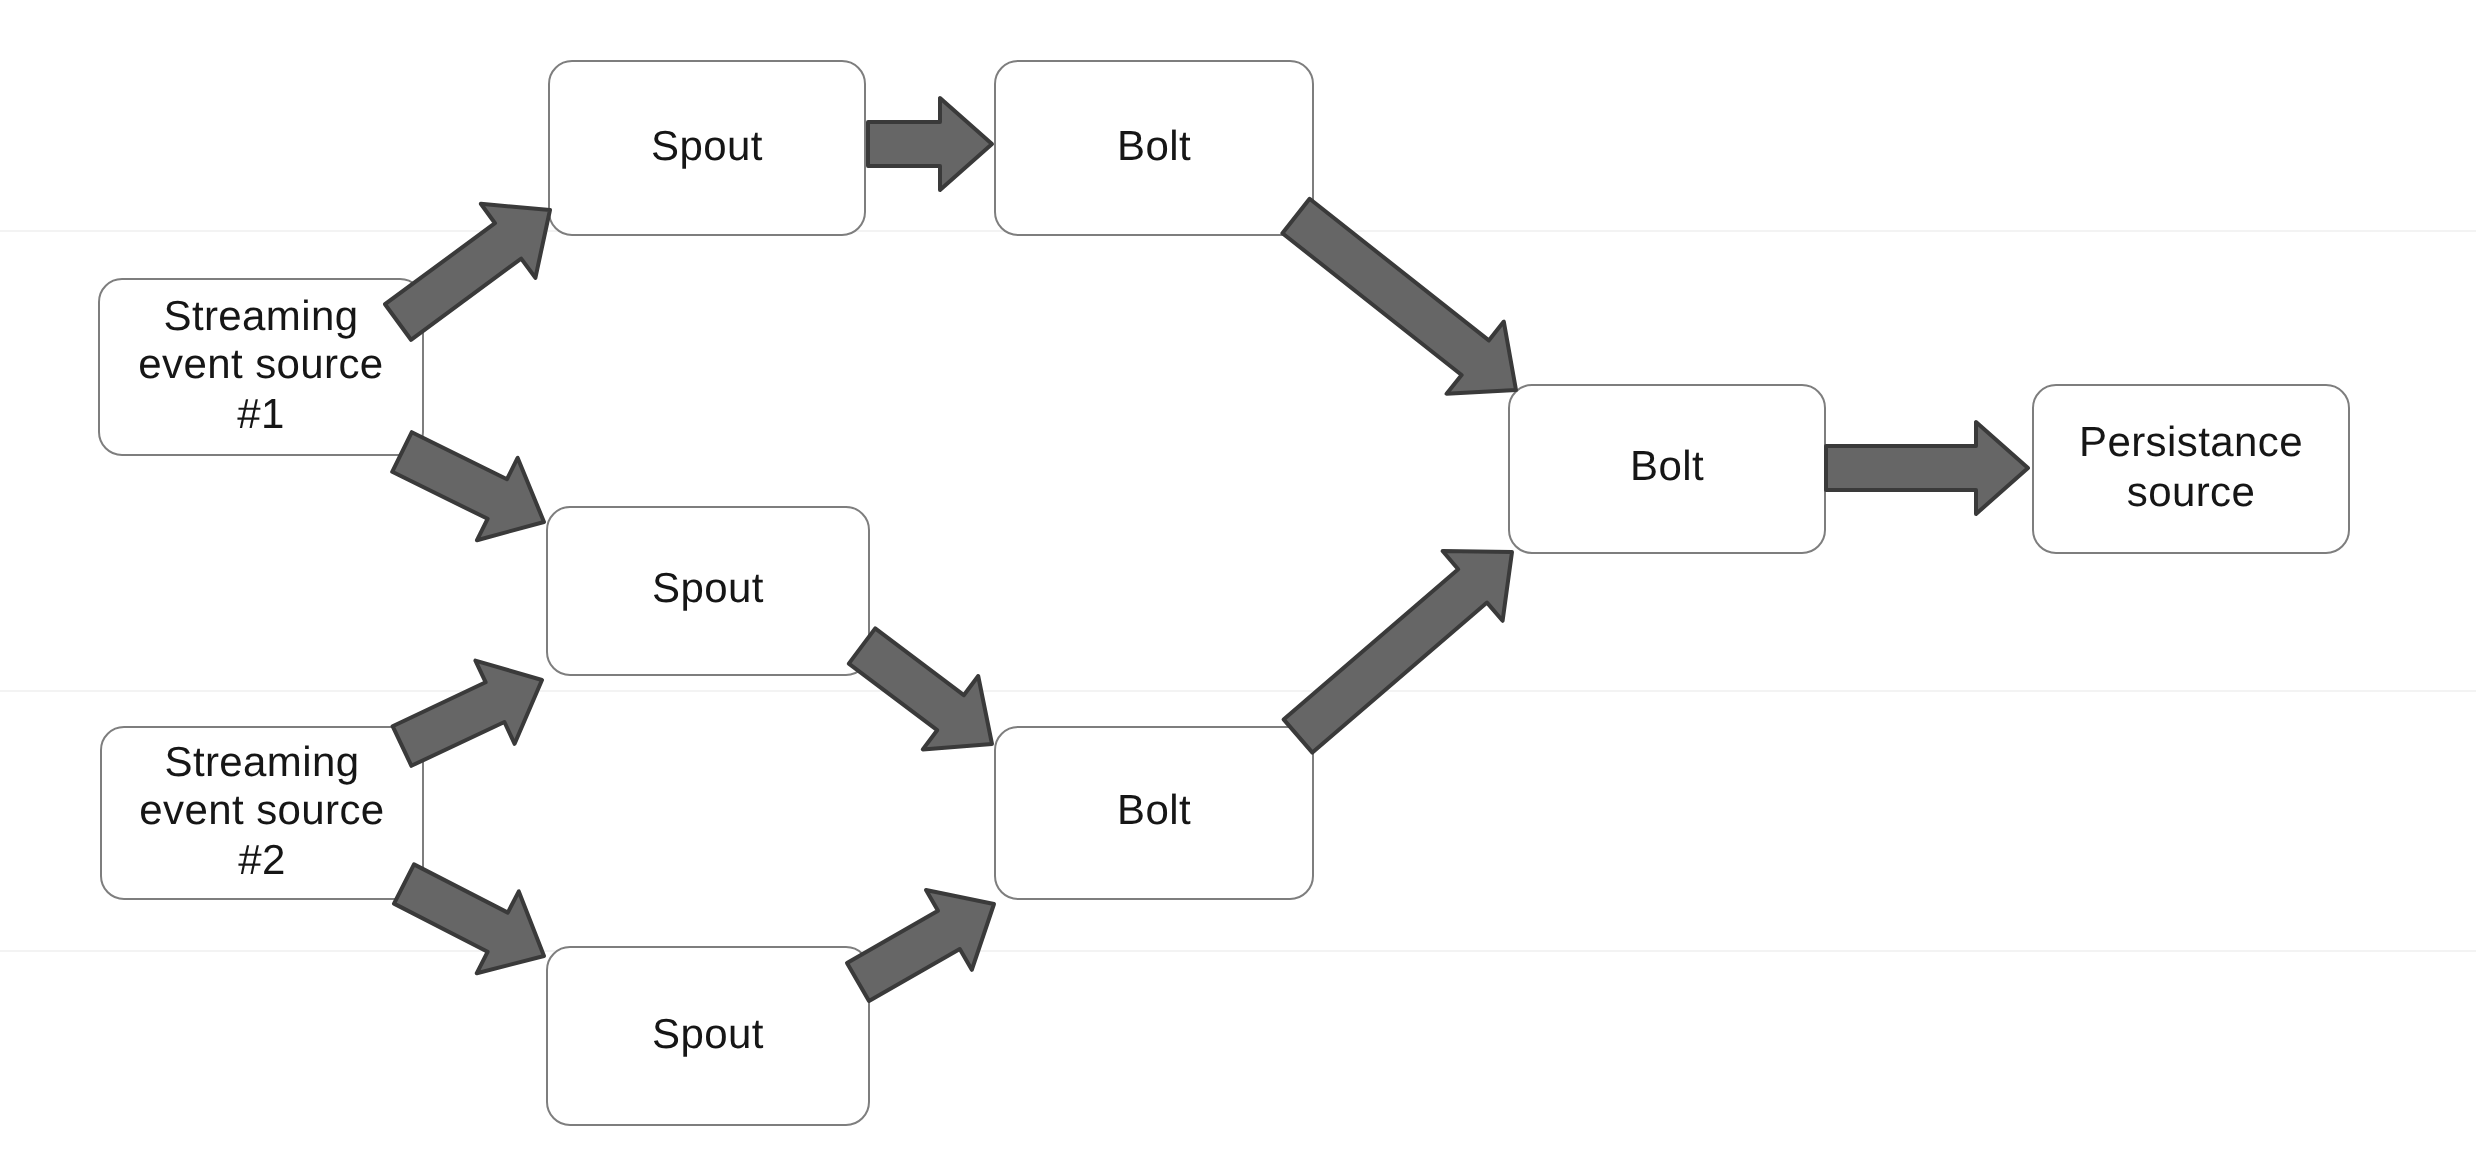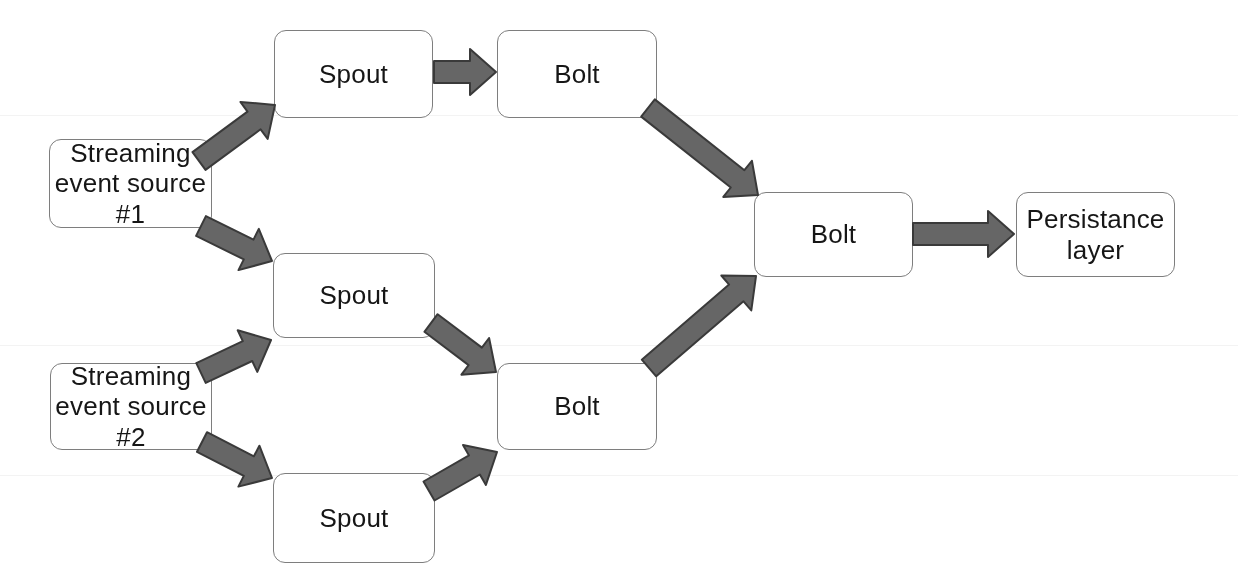--- a/index.html
+++ b/index.html
@@ -30,21 +30,21 @@
     border: 1.5px solid #7e7e7e;
     border-radius: 12px;
     display: flex;
     align-items: center;
     justify-content: center;
     text-align: center;
     z-index: 1;
   }
   .node-label {
     white-space: pre-line;
-    font-size: 26px;
+    font-size: 21px;
     line-height: 1.16;
     color: #161616;
     letter-spacing: 0.2px;
   }
   .edges-layer {
     position: absolute;
     left: 0;
     top: 0;
     z-index: 2;
     pointer-events: none;
@@ -90,21 +90,21 @@
   <div class="node" style="left:497px;top:363px;width:160px;height:87px">
     <span class="node-label">Bolt</span>
   </div>
 
   <div class="node" style="left:754px;top:192px;width:159px;height:85px">
     <span class="node-label">Bolt</span>
   </div>
 
   <div class="node" style="left:1016px;top:192px;width:159px;height:85px">
     <span class="node-label">Persistance
-layer</span>
+source</span>
   </div>
 
   <svg class="edges-layer" width="1238" height="588" viewBox="0 0 1238 588" xmlns="http://www.w3.org/2000/svg">
       <polygon points="205.5,169.9 260.6,129.3 267.7,138.9 275.0,105.0 240.4,101.9 247.5,111.6 192.5,152.1" fill="#666666" stroke="#3a3a3a" stroke-width="2" stroke-linejoin="round"></polygon>
       <polygon points="196.1,235.9 243.8,259.4 238.5,270.1 272.0,261.0 258.8,228.9 253.5,239.6 205.9,216.1" fill="#666666" stroke="#3a3a3a" stroke-width="2" stroke-linejoin="round"></polygon>
       <polygon points="205.7,382.9 252.2,361.0 257.3,371.9 271.0,340.0 237.7,330.3 242.8,341.1 196.3,363.1" fill="#666666" stroke="#3a3a3a" stroke-width="2" stroke-linejoin="round"></polygon>
       <polygon points="197.0,451.8 243.8,475.9 238.4,486.6 272.0,478.0 259.4,445.7 253.9,456.3 207.0,432.2" fill="#666666" stroke="#3a3a3a" stroke-width="2" stroke-linejoin="round"></polygon>
       <polygon points="434.0,83.0 470.0,83.0 470.0,95.0 496.0,72.0 470.0,49.0 470.0,61.0 434.0,61.0" fill="#666666" stroke="#3a3a3a" stroke-width="2" stroke-linejoin="round"></polygon>
       <polygon points="424.4,331.8 468.6,365.1 461.4,374.7 496.0,372.0 489.1,338.0 481.9,347.6 437.6,314.2" fill="#666666" stroke="#3a3a3a" stroke-width="2" stroke-linejoin="round"></polygon>
       <polygon points="434.5,500.5 479.9,474.5 485.9,484.9 497.0,452.0 463.0,445.0 469.0,455.4 423.5,481.5" fill="#666666" stroke="#3a3a3a" stroke-width="2" stroke-linejoin="round"></polygon>

